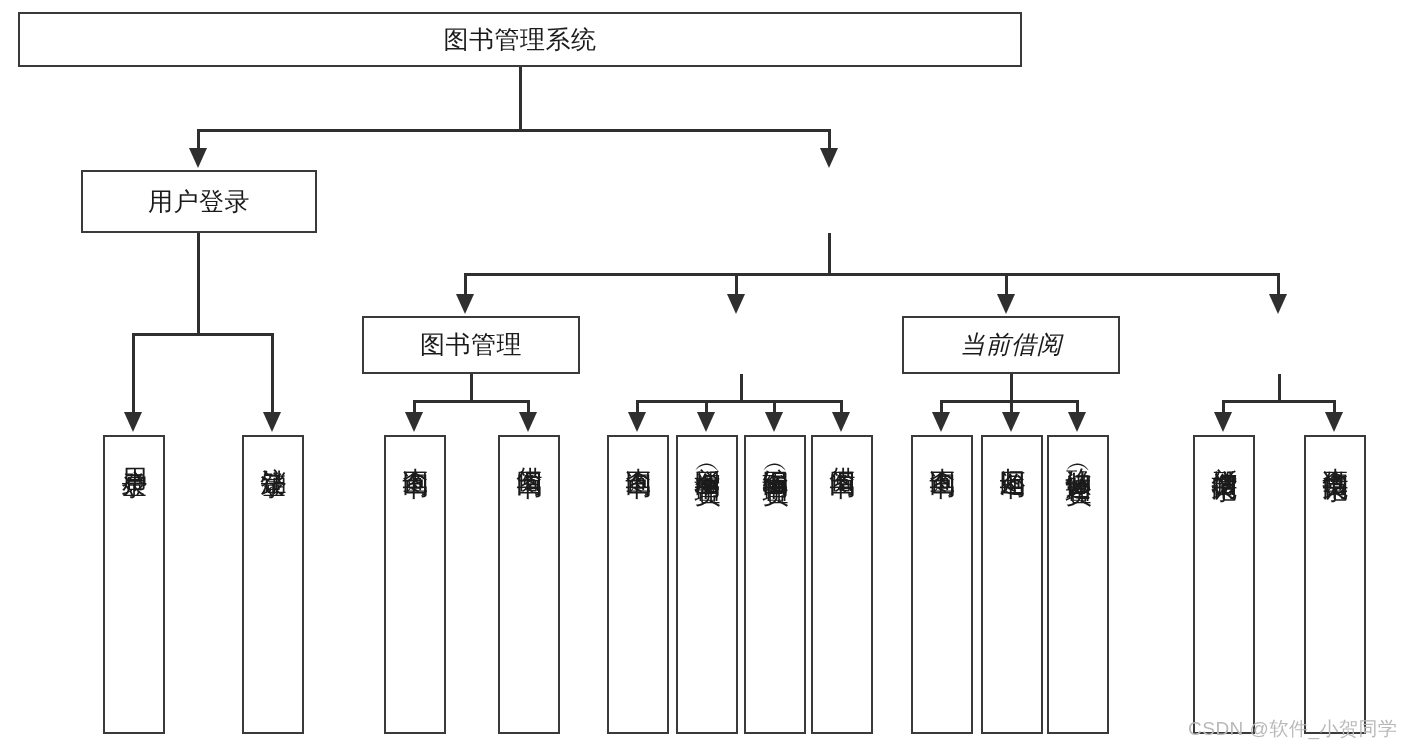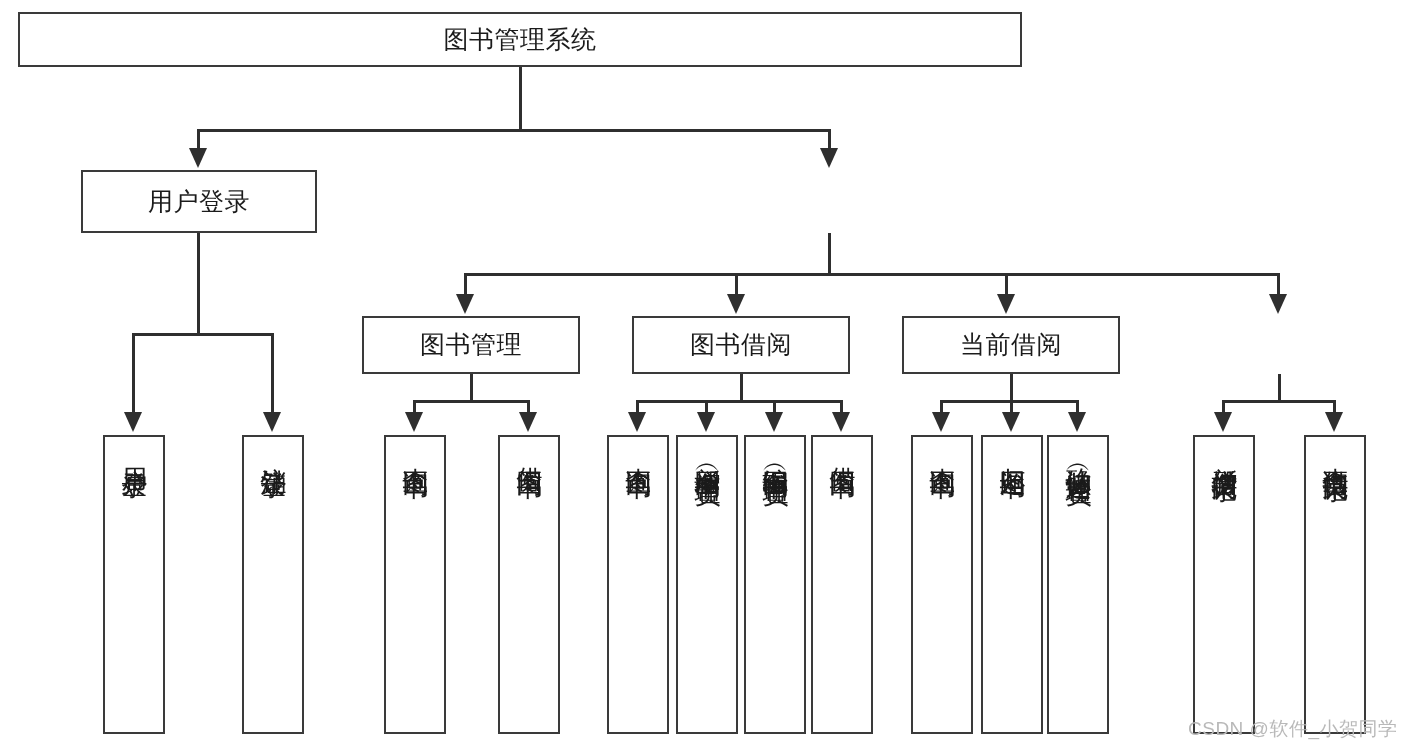--- a/index.html
+++ b/index.html
@@ -117,24 +117,21 @@
   <div class="vline" style="left:735px; top:273px; width:3px; height:24px;"></div>
   <div class="arrow" style="left:727px; top:294px;"></div>
   <div class="vline" style="left:1005px; top:273px; width:3px; height:24px;"></div>
   <div class="arrow" style="left:997px; top:294px;"></div>
   <div class="vline" style="left:1277px; top:273px; width:3px; height:24px;"></div>
   <div class="arrow" style="left:1269px; top:294px;"></div>
 
   <div class="node horiz" style="left:362px; top:316px; width:218px; height:58px;">
     <span class="lbl">图书管理</span>
   </div>
-  <div class="node horiz" style="left:632px; top:316px; width:218px; height:58px;">
-    <span class="lbl">图书借阅</span>
-  </div>
-  <div class="node horiz" style="left:902px; top:316px; width:218px; height:58px;">
+  <div class="node horiz" style="left:902px; top:316px; width:218px; height:58px;font-style:italic;">
     <span class="lbl">当前借阅</span>
   </div>
 
   <div class="vline" style="left:470px; top:374px; width:3px; height:28px;"></div>
   <div class="hline" style="left:413px; top:400px; width:117px; height:3px;"></div>
   <div class="vline" style="left:413px; top:400px; width:3px; height:15px;"></div>
   <div class="arrow" style="left:405px; top:412px;"></div>
   <div class="vline" style="left:527px; top:400px; width:3px; height:15px;"></div>
   <div class="arrow" style="left:519px; top:412px;"></div>
 

